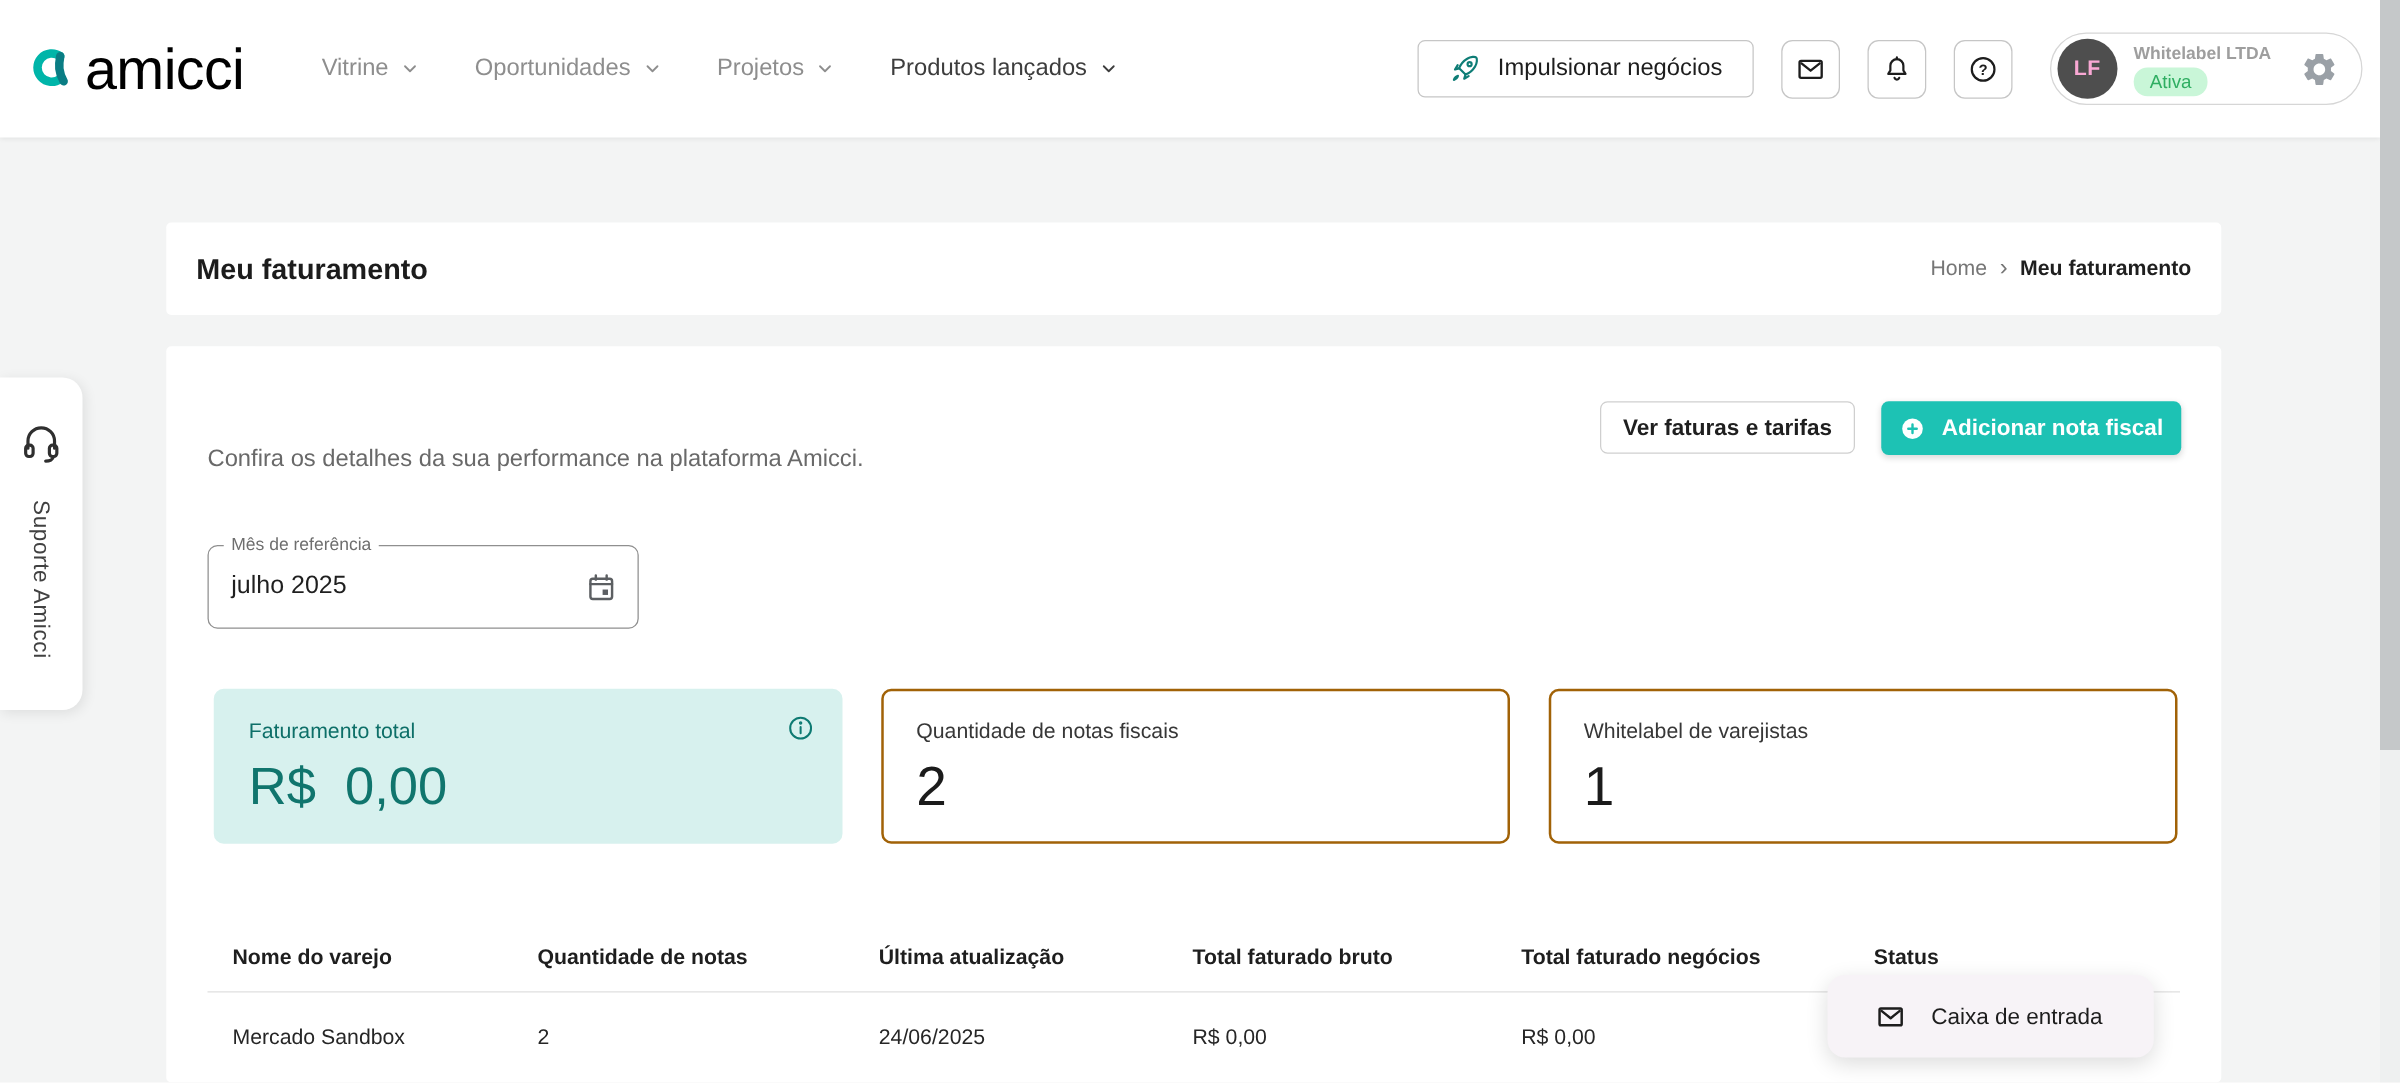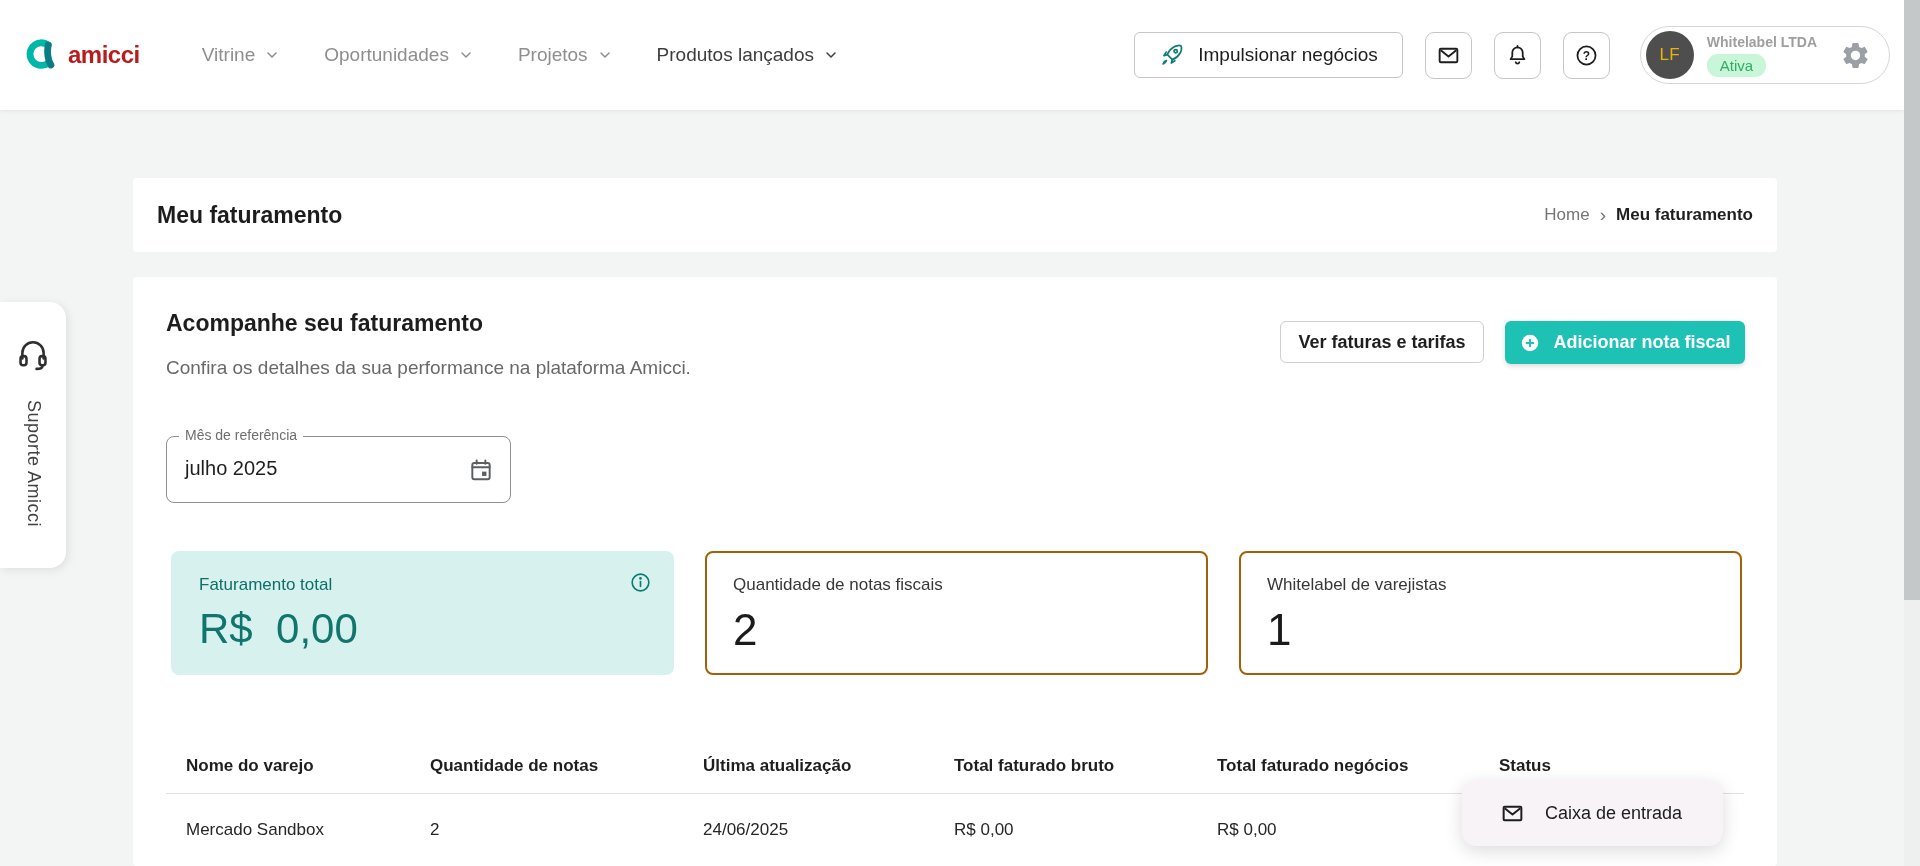--- a/index.html
+++ b/index.html
@@ -13,41 +13,41 @@
   svg { display:block; }
 
   
   #topbar {
     position:absolute; left:0; top:0; width:1904px; height:110px;
     background:#ffffff; display:flex; align-items:center;
     padding:0 14px 0 20px; z-index:20;
     box-shadow:0 1px 4px rgba(0,0,0,.07);
   }
   .logo { display:flex; align-items:center; gap:8px; cursor:pointer; }
-  .logo-text { font-size:24px; font-weight:700; color:#b91c1c; letter-spacing:-0.5px; }
+  .logo-text { font-size:46px; font-weight:400; color:#000000; letter-spacing:-0.5px; }
   .nav { display:flex; align-items:center; gap:44px; margin-left:62px; }
   .nav-item { display:flex; align-items:center; gap:9px; font-size:19px; font-weight:500;
               color:#8e8e8e; cursor:pointer; white-space:nowrap; }
   .nav-item.active { color:#3d3d3d; }
   .nav-item .chev { width:16px; height:16px; }
   .tb-right { margin-left:auto; display:flex; align-items:center; gap:22px; }
   .boost-btn { display:flex; align-items:center; gap:13px; height:46px; padding:0 24px;
                background:#fff; border:1px solid #c6c6c6; border-radius:6px; cursor:pointer;
                font-size:19px; font-weight:500; color:#1d1d1d; }
   .boost-btn .rocket { width:26px; height:26px; color:#0e7d76; }
   .icon-btn { width:47px; height:47px; border:1px solid #c6c6c6; border-radius:9px;
               background:#fff; display:flex; align-items:center; justify-content:center;
               cursor:pointer; color:#1d1d1d; }
   .icon-btn svg { width:25px; height:25px; }
   .account-pill { display:flex; align-items:center; height:58px; border:1px solid #d6d6d6;
                   border-radius:29px; padding:4px 18px 4px 5px; gap:13px; margin-left:8px;
                   background:#fff; cursor:pointer; }
-  .avatar { width:48px; height:48px; border-radius:50%; background:#4e4e4e; color:#eab308;
+  .avatar { width:48px; height:48px; border-radius:50%; background:#4e4e4e; color:#f9a8d4;
             display:flex; align-items:center; justify-content:center; font-size:17px;
-            font-weight:400; letter-spacing:.5px; }
+            font-weight:700; letter-spacing:.5px; }
   .acct-info { display:flex; flex-direction:column; align-items:flex-start; gap:4px; }
   .acct-company { font-size:14px; font-weight:700; color:#9e9e9e; white-space:nowrap; }
   .acct-badge { font-size:15px; color:#2fae62; background:#c9f6d8; border-radius:11px;
                 padding:2px 13px; line-height:19px; }
   .acct-gear { width:31px; height:31px; color:#9aa0a6; margin-left:10px; }
 
   
   #page-header {
     position:absolute; left:133px; top:178px; width:1644px; height:74px;
     background:#fff; border-radius:4px; display:flex; align-items:center;
@@ -236,21 +236,20 @@
 <section id="page-header">
   <h1 class="page-title">Meu faturamento</h1>
   <div class="breadcrumb">
     <span class="crumb-home">Home</span>
     <span class="crumb-sep">›</span>
     <span class="crumb-current">Meu faturamento</span>
   </div>
 </section>
 
 <section id="main-card">
-  <h2 class="main-heading">Acompanhe seu faturamento</h2>
   <p class="main-subheading">Confira os detalhes da sua performance na plataforma Amicci.</p>
 
   <button class="btn-secondary">Ver faturas e tarifas</button>
 
   <button class="btn-primary">
     <span>
       <svg viewBox="0 0 24 24">
         <circle cx="12" cy="12" r="9" fill="#ffffff"></circle>
         <path d="M12 8.3v7.4M8.3 12h7.4" stroke="#1dc2b4" stroke-width="2.1" stroke-linecap="round"></path>
       </svg>

